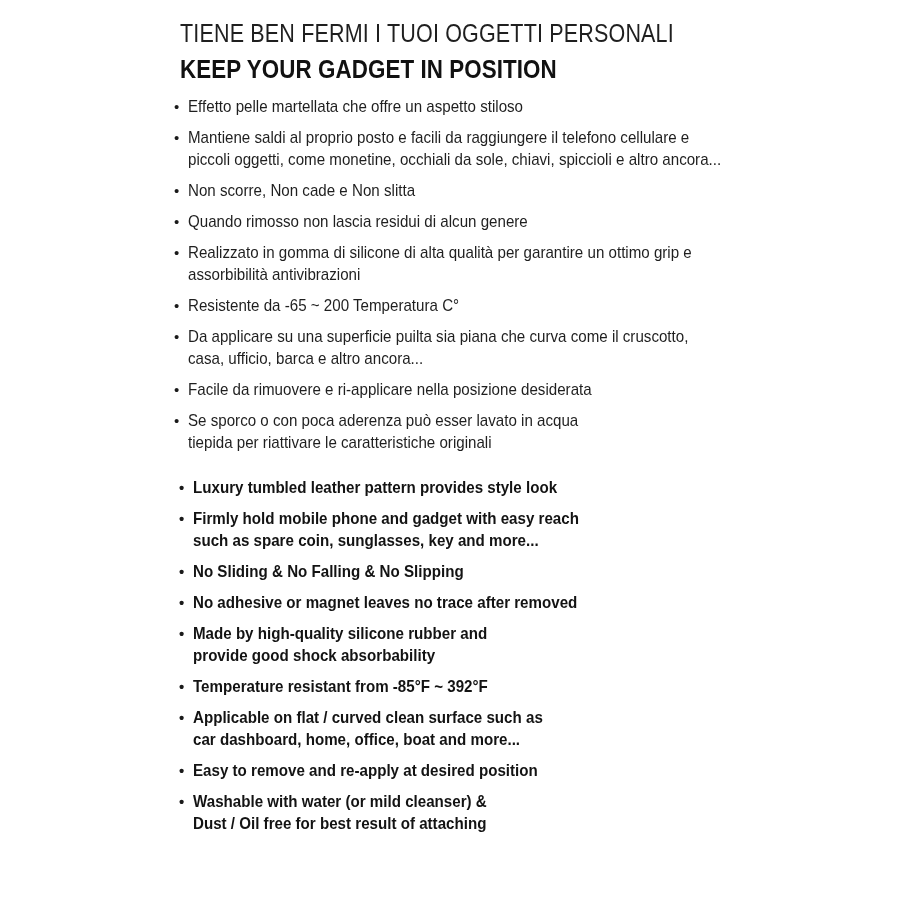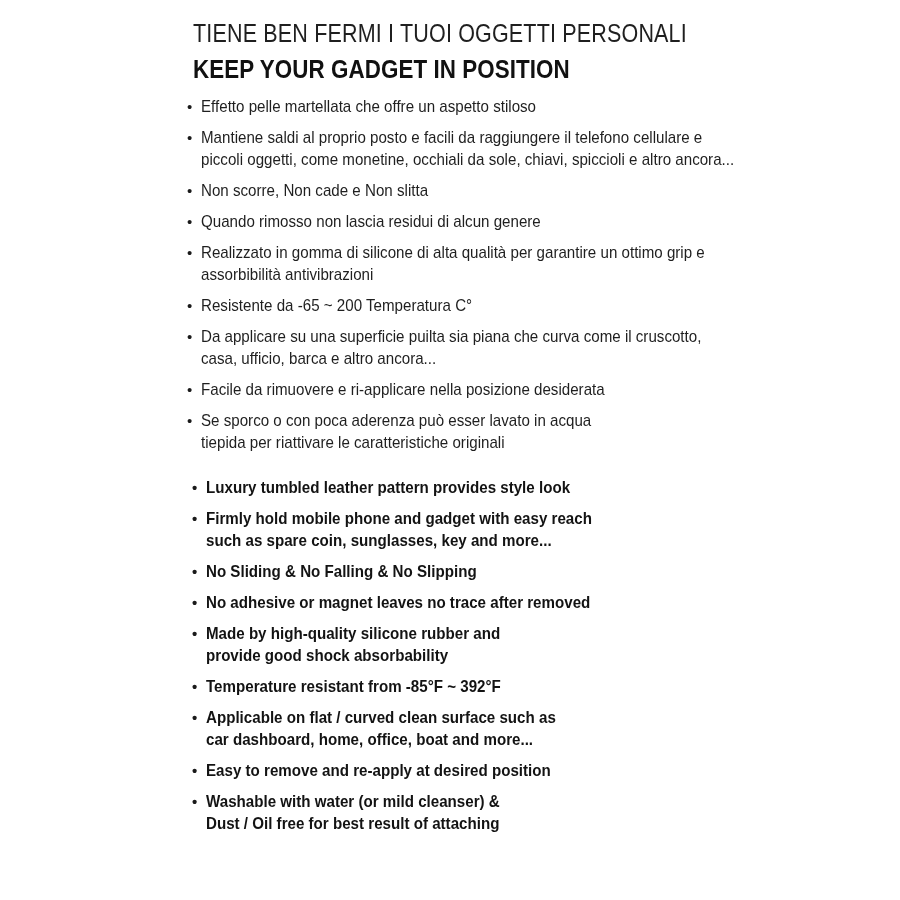--- a/index.html
+++ b/index.html
@@ -14,21 +14,21 @@
     font-family: "Liberation Sans", sans-serif;
     color: #1a1a1a;
     overflow: hidden;
   }
 
   .page {
     position: relative;
     width: 900px;
     height: 900px;
     box-sizing: border-box;
-    padding: 18px 0 0 15px;
+    padding: 18px 0 0 2px;
     background: #ffffff;
   }
 
   
   .headings {
     padding-left: 178px;
   }
   .heading-it {
     font-family: "Liberation Sans Narrow", "Liberation Sans", sans-serif;
     font-size: 25px;

